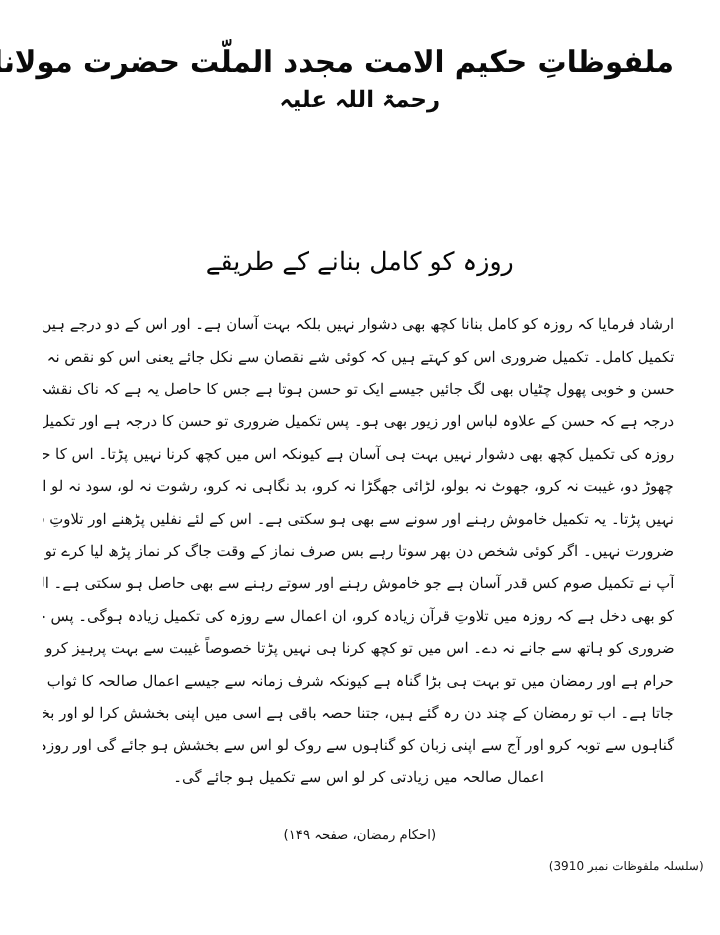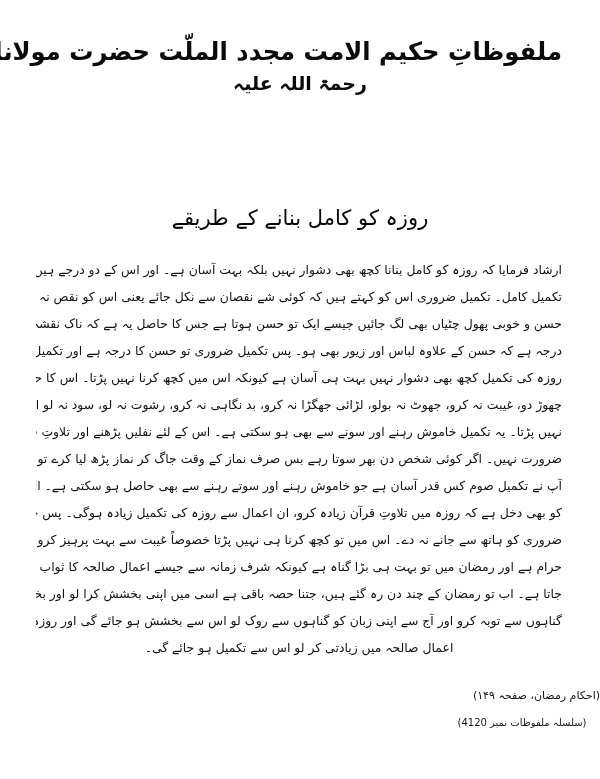--- a/index.html
+++ b/index.html
@@ -106,20 +106,21 @@
     text-align: left;
     text-align-last: center;
   }
 
   
   .citation-center {
     position: absolute;
     top: 688px;
     right: 0;
     left: 0;
+    text-align: center;
     font-size: 11px;
     line-height: 1.4;
     color: #121212;
     direction: rtl;
     unicode-bidi: isolate;
   }
 
   .citation-left {
     position: absolute;
     top: 716px;
@@ -159,15 +160,15 @@
     <div class="body-line">کو بھی دخل ہے کہ روزہ میں تلاوتِ قرآن زیادہ کرو، ان اعمال سے روزہ کی تکمیل زیادہ ہوگی۔ پس جس کو تکمیل کامل کی ہمت نہ ہو، وہ تکمیل</div>
     <div class="body-line">ضروری کو ہاتھ سے جانے نہ دے۔ اس میں تو کچھ کرنا ہی نہیں پڑتا خصوصاً غیبت سے بہت پرہیز کرو۔ غیبت تو غیر رمضان میں بھی</div>
     <div class="body-line">حرام ہے اور رمضان میں تو بہت ہی بڑا گناہ ہے کیونکہ شرف زمانہ سے جیسے اعمال صالحہ کا ثواب بڑھتا ہے ایسے ہی گناہوں کا گناہ بھی بڑھ</div>
     <div class="body-line">جاتا ہے۔ اب تو رمضان کے چند دن رہ گئے ہیں، جتنا حصہ باقی ہے اسی میں اپنی بخشش کرا لو اور بخشش کرانے کا طریقہ یہی ہے کہ گذشتہ</div>
     <div class="body-line">گناہوں سے توبہ کرو اور آج سے اپنی زبان کو گناہوں سے روک لو اس سے بخشش ہو جائے گی اور روزہ کامل ہو جائے گا اور جس قدر ہو سکے</div>
     <div class="body-line last-line">اعمال صالحہ میں زیادتی کر لو اس سے تکمیل ہو جائے گی۔</div>
   </div>
 
   <div class="citation-center">(احکام رمضان، صفحہ ۱۴۹)</div>
 
-  <div class="citation-left">(سلسلہ ملفوظات نمبر 4120)</div>
+  <div class="citation-left">(سلسلہ ملفوظات نمبر 3910)</div>
 
 </div>
 
 </body></html>

